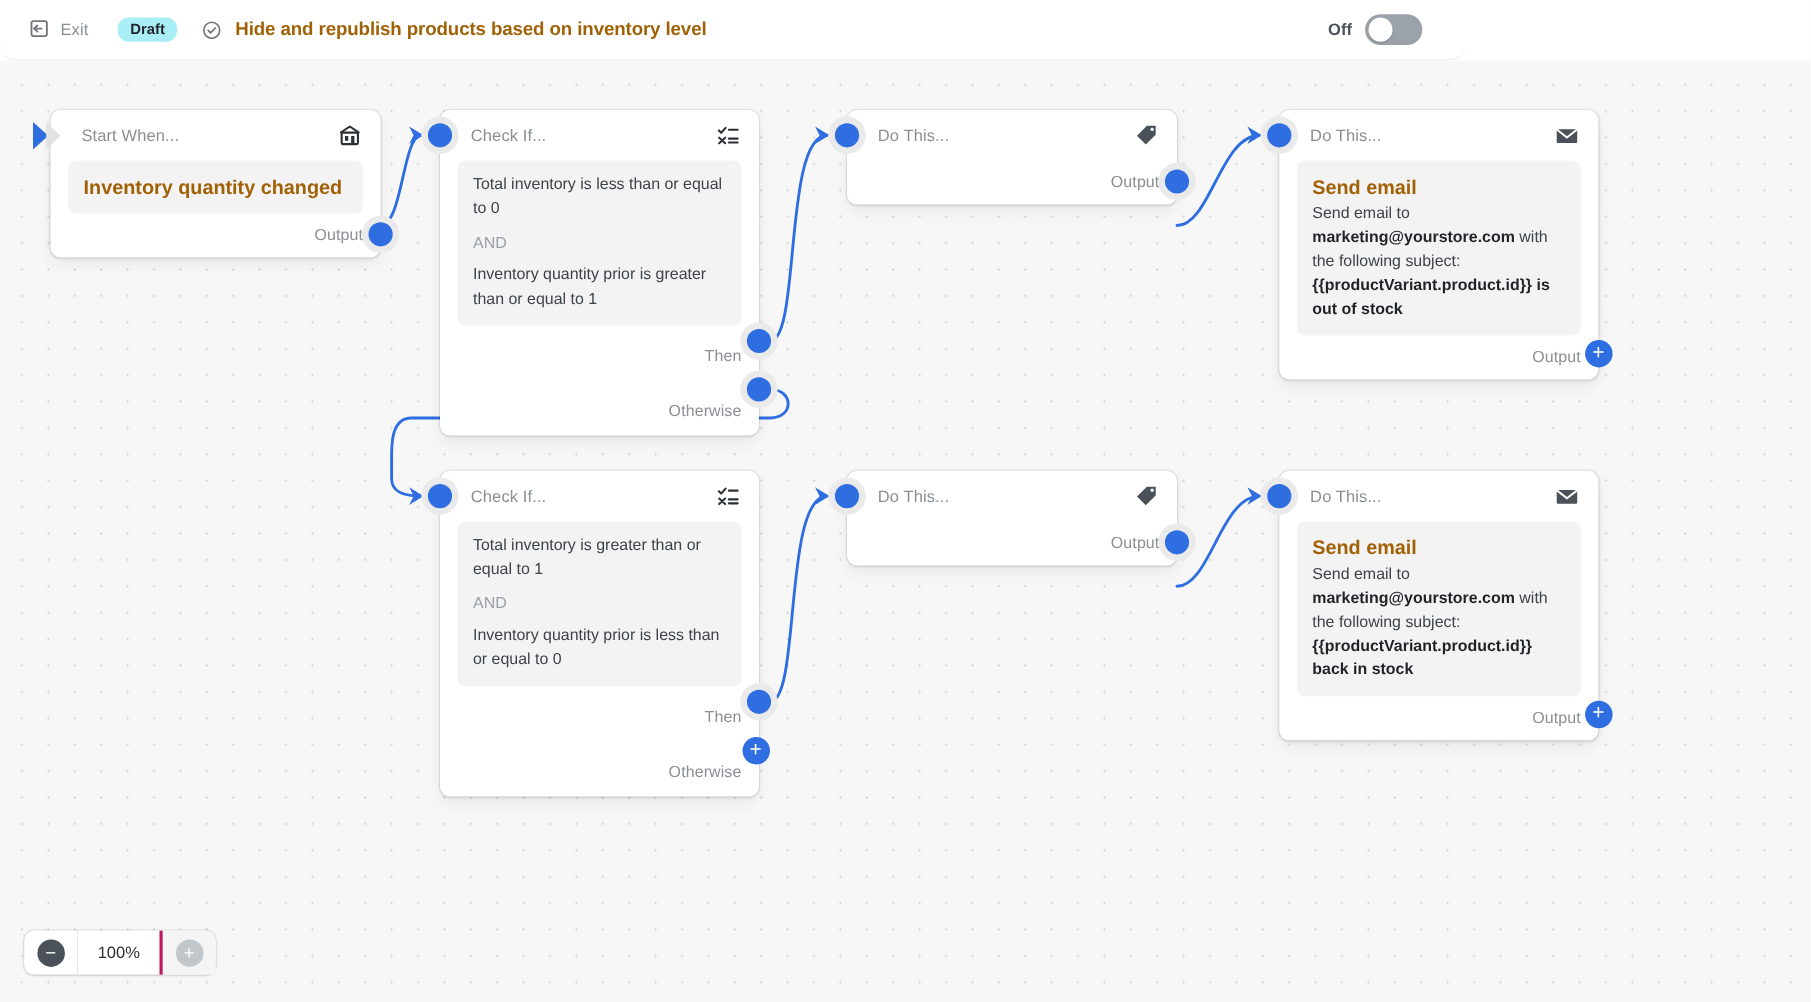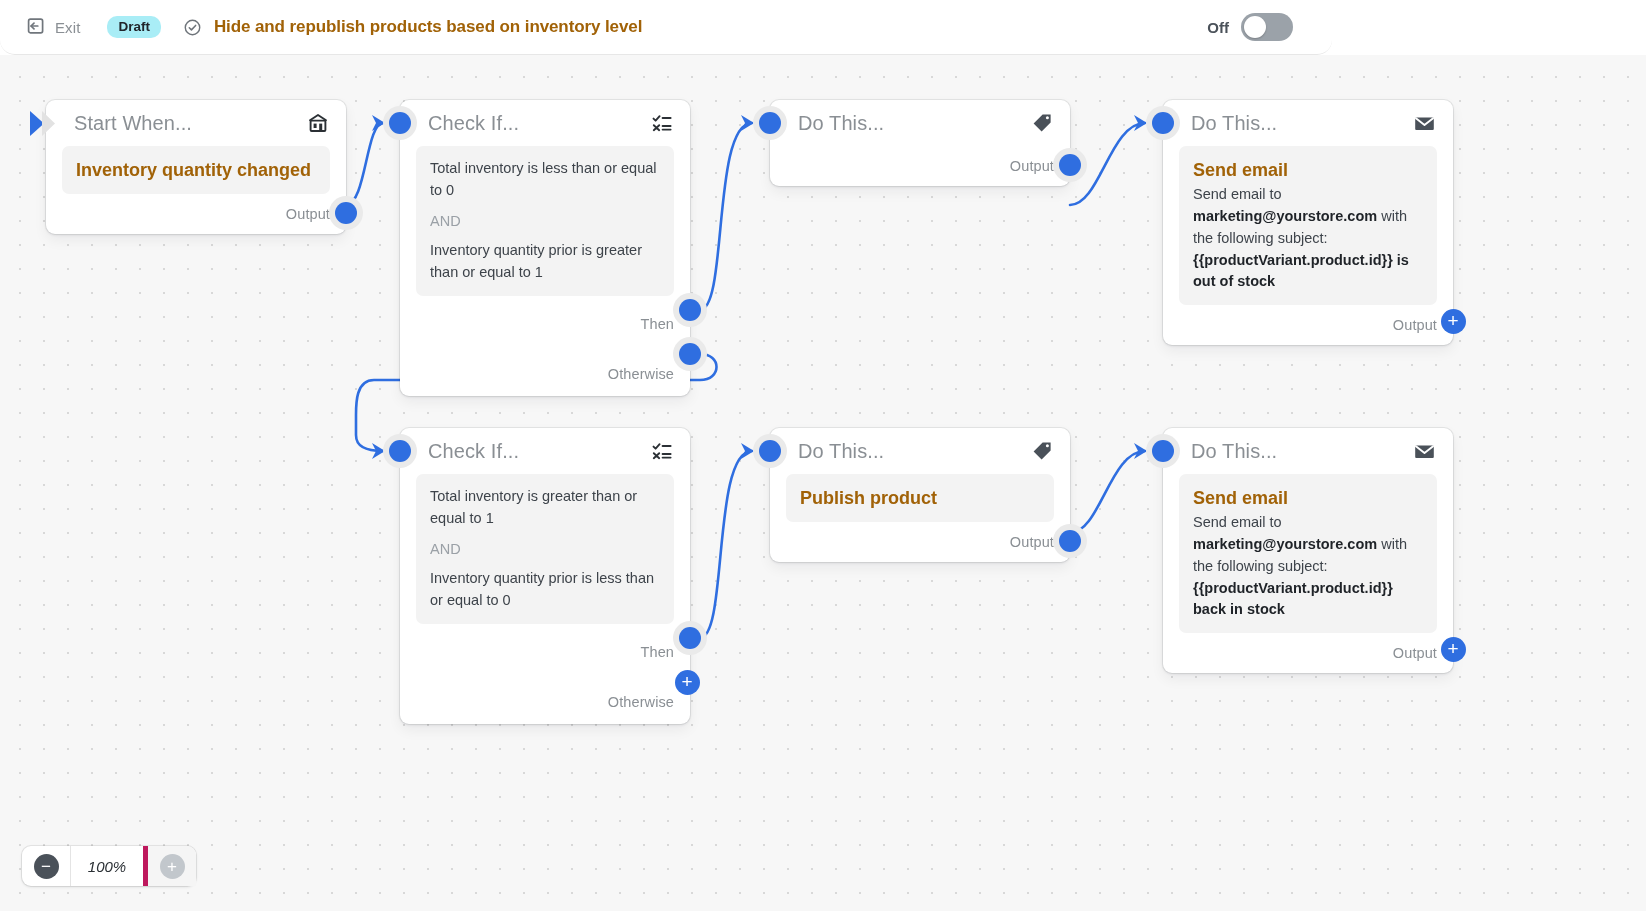--- a/index.html
+++ b/index.html
@@ -83,21 +83,21 @@
     background: #ffffff;
     border-radius: 9px;
     box-shadow: 0 0 0 1px rgba(20,24,28,.07), 0 1px 3px rgba(20,24,28,.10), 0 6px 14px rgba(20,24,28,.06);
   }
   .node-head {
     height: 46px;
     display: flex; align-items: center;
     padding: 0 17px 0 28px;
   }
   .node-head.start { padding-left: 28px; }
-  .node-title { font-size: 20px; color: #8a8f94; letter-spacing: .1px; }
+  .node-title { font-size: 15px; color: #8a8f94; letter-spacing: .1px; }
   .node-icon { margin-left: auto; display: flex; align-items: center; justify-content: center; }
 
   .node-body { padding: 0 16px 0 16px; }
   .body-box {
     background: #f3f3f3;
     border-radius: 7px;
     padding: 12px 14px;
   }
   .body-strong { font-size: 18px; font-weight: 700; color: #a16207; line-height: 1.35; }
   .cond-line { font-size: 14.5px; color: #3d434a; line-height: 1.5; }
@@ -158,22 +158,21 @@
     display: flex; align-items: center; justify-content: center;
     color: #ffffff; font-size: 17px; line-height: 1; font-weight: 500;
   }
   .zoom-circle.minus { background: #4a5159; }
   .zoom-circle.plus { background: #c2c7cc; }
   .zoom-value {
     min-width: 78px; height: 40px;
     display: flex; align-items: center; justify-content: center;
     font-size: 15px; color: #2b3035;
     border-left: 1px solid #e4e4e4;
-    border-right: 5px solid #be185d;
-    font-style: italic;
+    border-right: 3px solid #be185d;
   }
 </style>
 </head>
 <body>
 
 <div id="app">
 
   <div class="topbar">
     <div class="topbar-left">
       <button class="exit-btn">
@@ -387,25 +386,20 @@
       </div>
       <div class="node-head">
         <span class="node-title">Do This...</span>
         <span class="node-icon">
           <svg width="22" height="22" viewBox="0 0 22 22" fill="none">
             <path d="M11.6 2.4 H19.6 V10.4 L10.6 19.4 L2.6 11.4 Z" fill="#4a5159"></path>
             <circle cx="16.4" cy="5.7" r="1.5" fill="#ffffff"></circle>
           </svg>
         </span>
       </div>
-      <div class="node-body">
-        <div class="body-box">
-          <div class="body-strong">Publish product</div>
-        </div>
-      </div>
       <div class="port-row">
         <span class="port-label">Output</span>
       </div>
       <div class="handle" style="right:-17px; bottom:4px;">
         <span class="dot"></span>
       </div>
     </div>
 
     <div class="node" style="left:1163px; top:373px; width:290px;">
       <div class="handle inbound">

